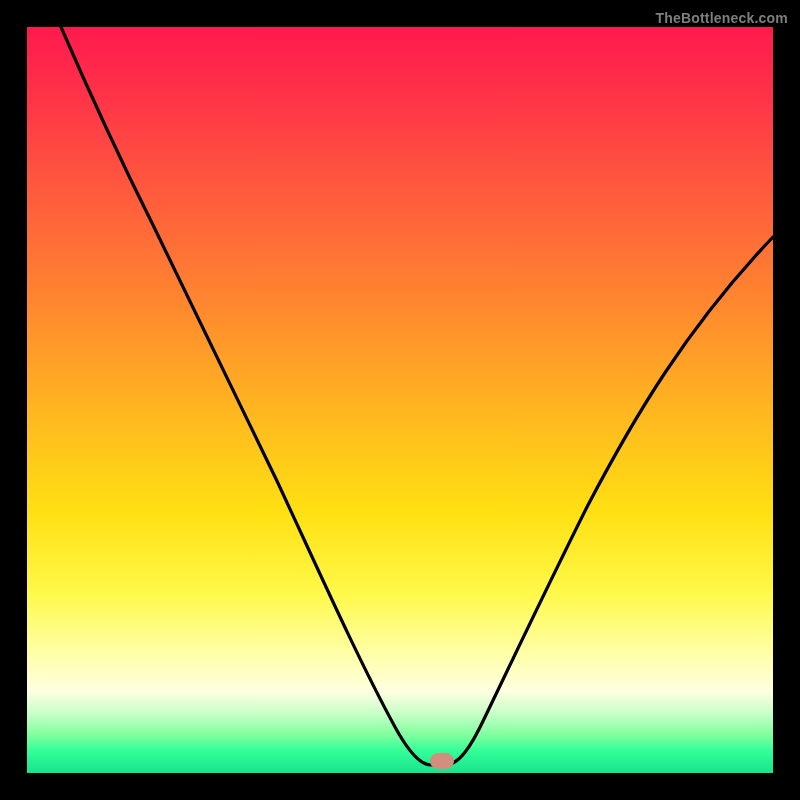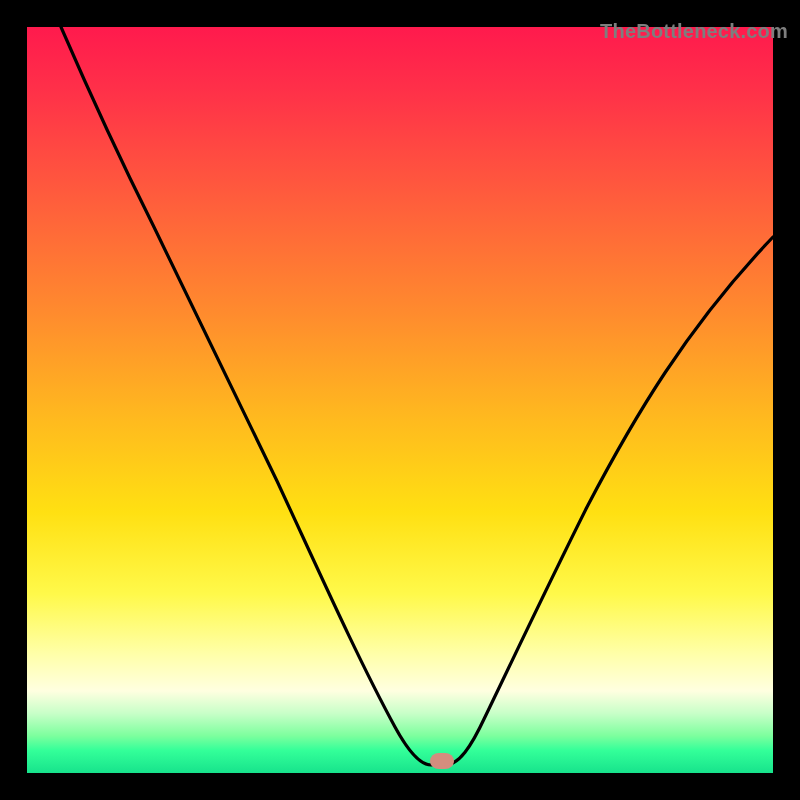--- a/index.html
+++ b/index.html
@@ -38,24 +38,24 @@
       #ffffa8 84%,
       #ffffe0 89%,
       #c8ffc8 92%,
       #7dff9e 95%,
       #33ff99 97%,
       #17e38c 100%
     );
   }
   .watermark {
     position: absolute;
-    top: 20px;
+    top: 10px;
     right: 12px;
     font-family: Arial, Helvetica, sans-serif;
-    font-size: 20px;
+    font-size: 14px;
     font-weight: 600;
     color: #7e7e7e;
     letter-spacing: 0.2px;
     user-select: none;
   }
   svg.curve {
     position: absolute;
     top: 27px;
     left: 27px;
     width: 746px;

